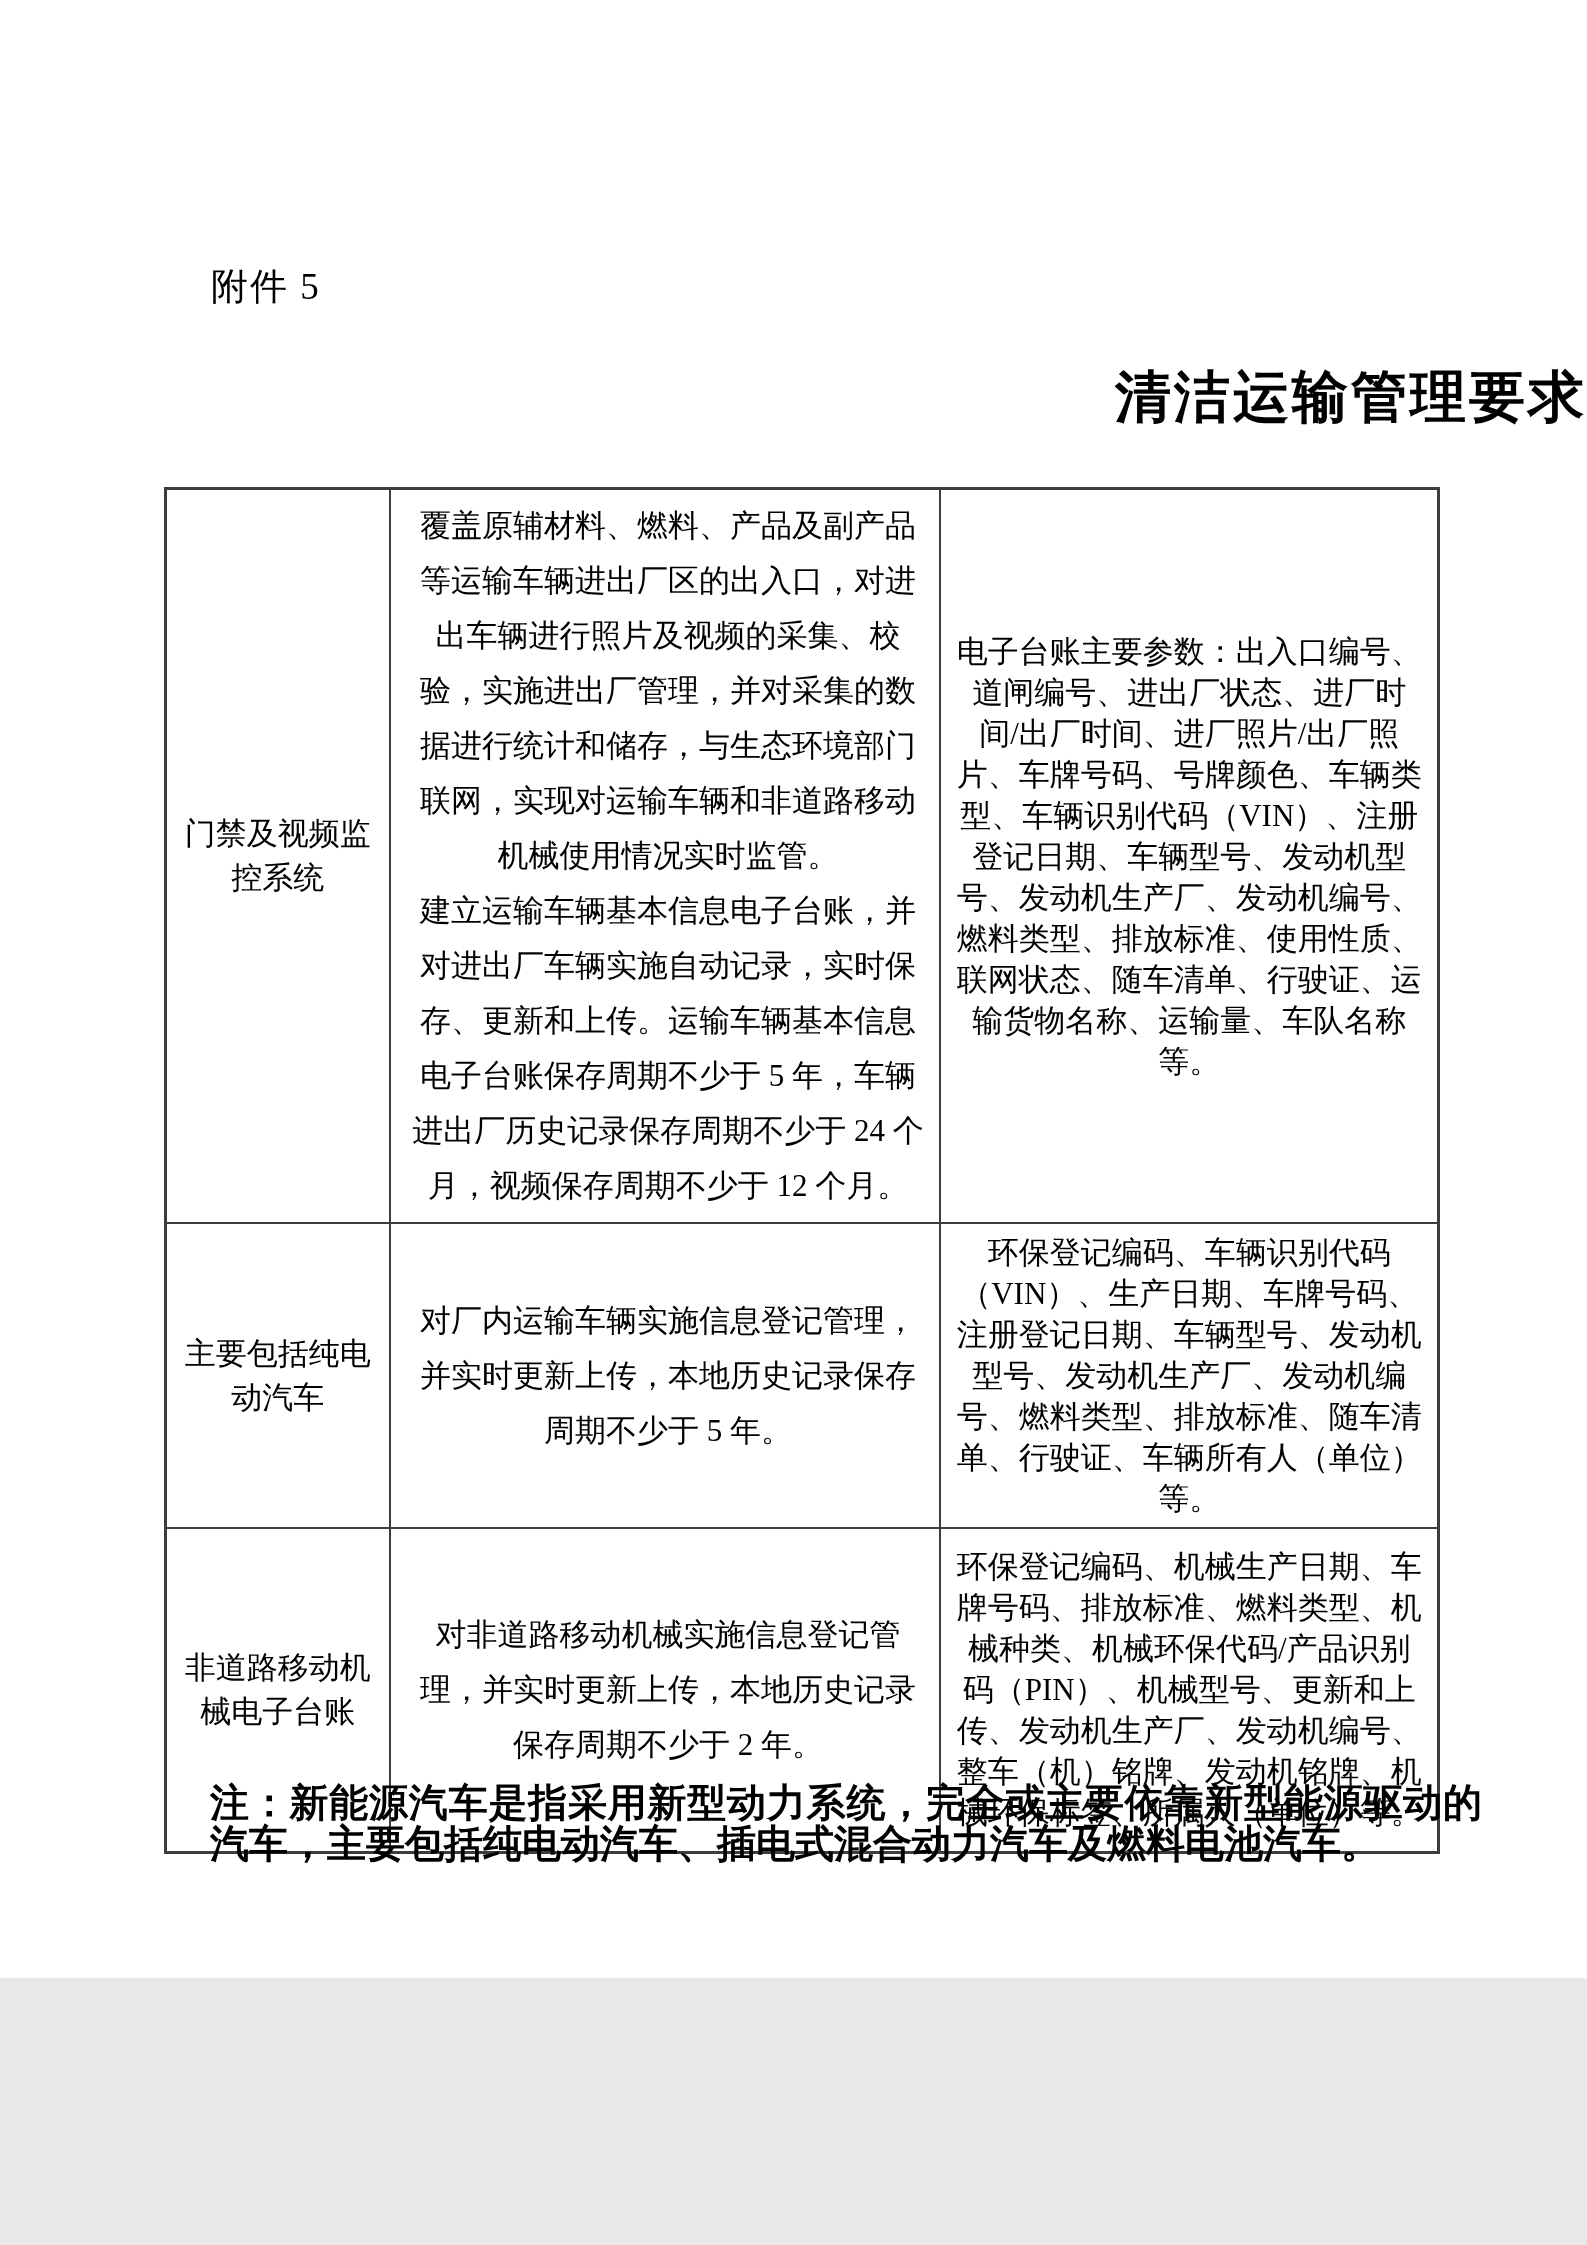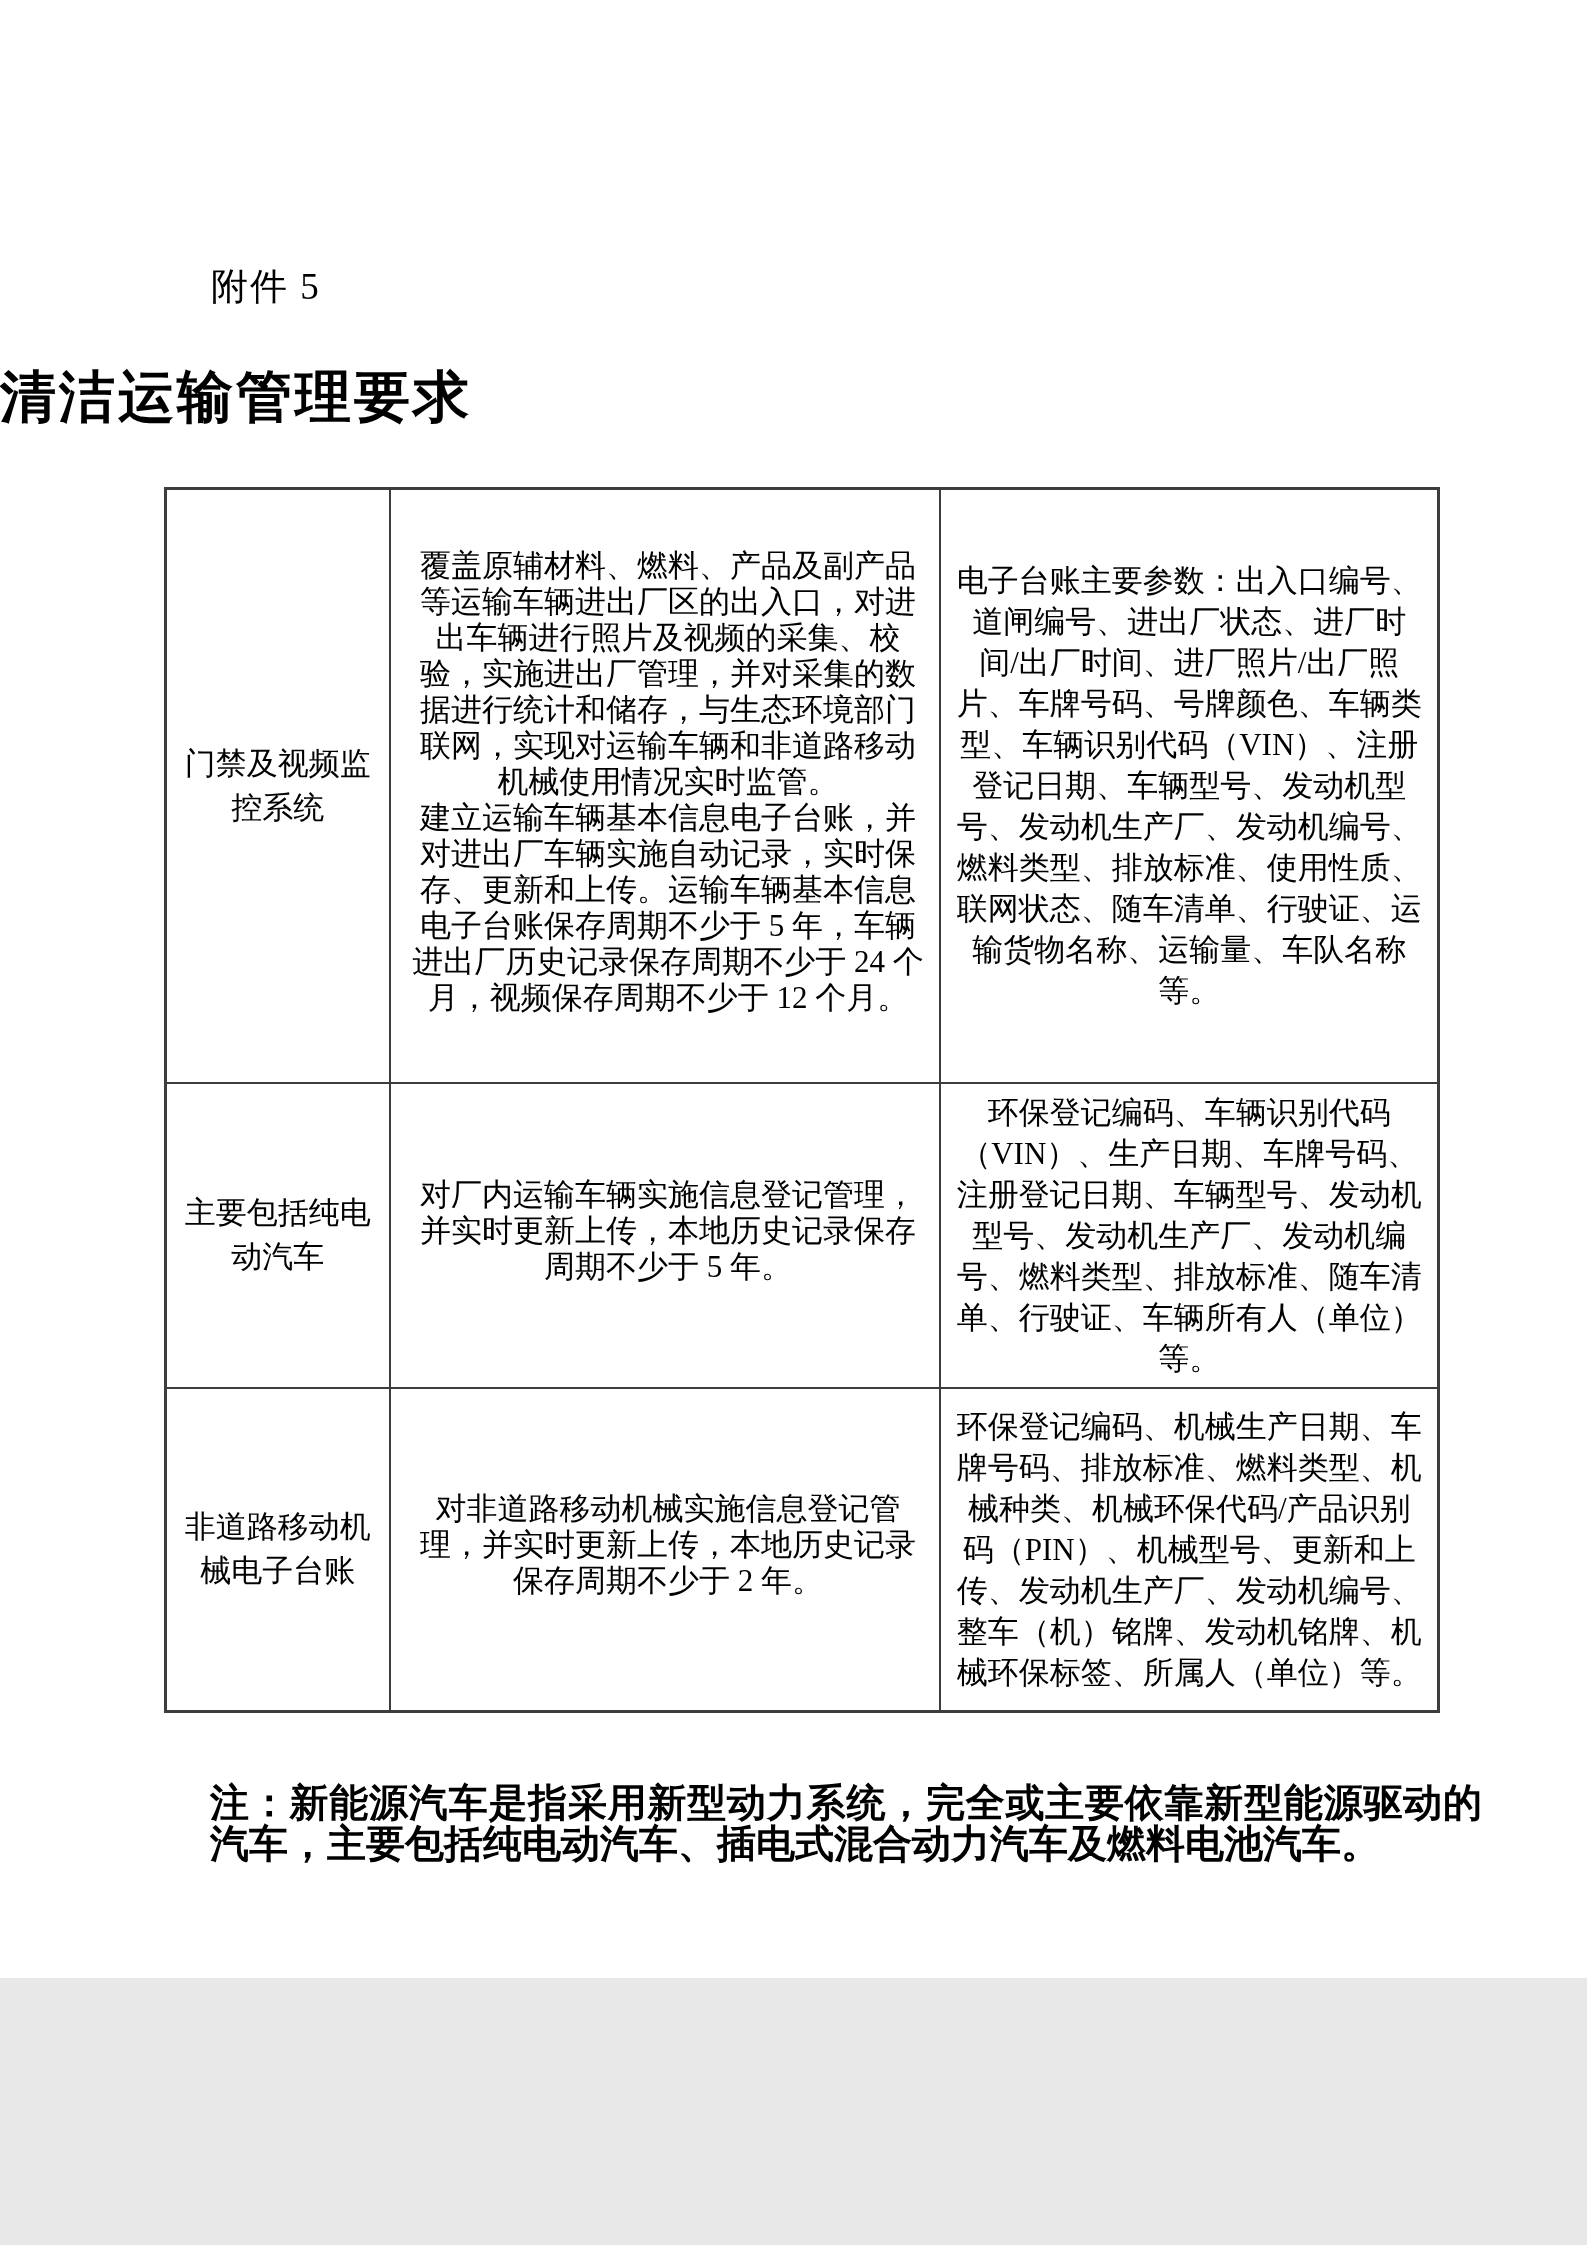--- a/index.html
+++ b/index.html
@@ -18,21 +18,21 @@
     left: 211px;
     top: 262px;
     font-size: 37px;
     letter-spacing: 2px;
   }
   .doc-title {
     position: absolute;
     left: 0;
     top: 360px;
     width: 100%;
-    text-align: left;
+    text-align: right;
     font-size: 56px;
     font-weight: bold;
     letter-spacing: 3px;
   }
   table.req-table {
     position: absolute;
     left: 164px;
     top: 487px;
     width: 1273px;
     border-collapse: collapse;
@@ -60,22 +60,22 @@
   tr.body-row-1 { height: 594px; }
   tr.body-row-2 { height: 290px; }
   tr.body-row-3 { height: 324px; }
   td.cell-category {
     text-align: center;
     line-height: 44px;
     padding: 0 14px;
   }
   td.cell-measure {
     text-align: justify;
-    line-height: 36px;
-    padding: 8px 10px 16px 17px;
+    line-height: 55px;
+    padding: 8px 10px 9px 17px;
     white-space: pre-line;
   }
   td.cell-params {
     text-align: justify;
     line-height: 41px;
     padding: 8px 14px 8px 15px;
   }
   .footnote {
     position: absolute;
     left: 210px;

